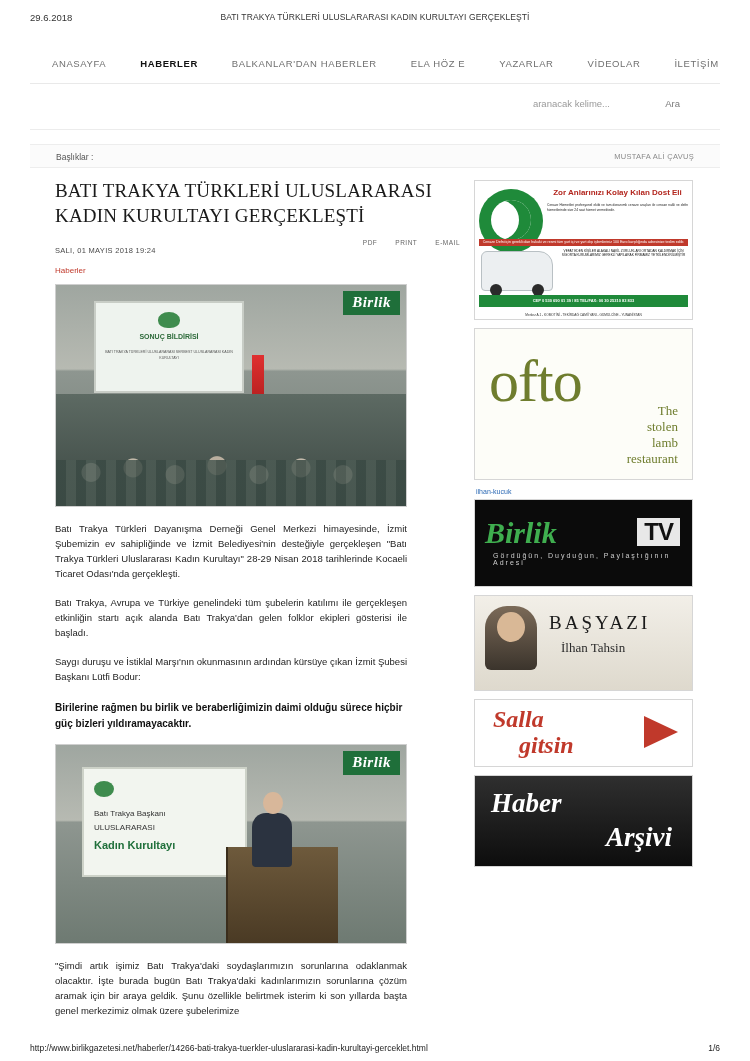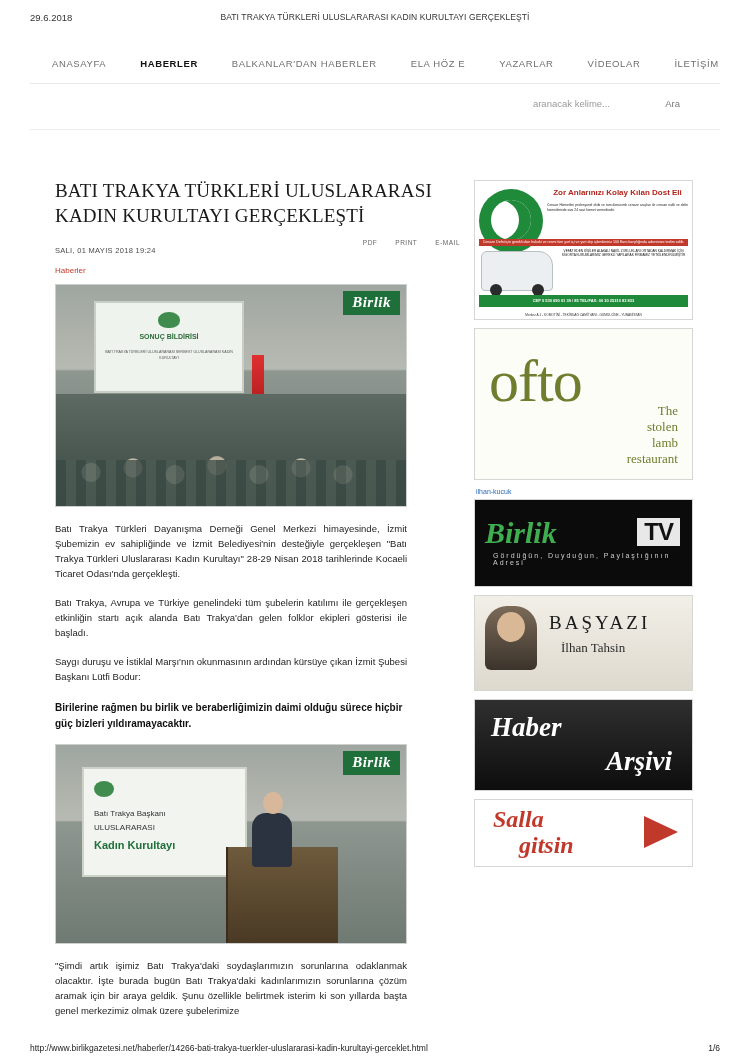--- a/index.html
+++ b/index.html
@@ -430,20 +430,24 @@
       <span class="item">YAZARLAR</span>
       <span class="item">VİDEOLAR</span>
       <span class="item">İLETİŞİM</span>
     </div>
 
     <div class="searchrow">
       <span class="sbox">aranacak kelime...</span>
       <span class="sbtn">Ara</span>
     </div>
 
+    <div class="headbar">
+      <span class="lbl">Başlıklar :</span>
+      <span class="tick">MUSTAFA ALİ ÇAVUŞ</span>
+    </div>
   </div>
 
   <div class="content">
 
     <h1 class="article-title">BATI TRAKYA TÜRKLERİ ULUSLARARASI KADIN KURULTAYI GERÇEKLEŞTİ</h1>
 
     <div class="meta-row">
       <span class="stamp">SALI, 01 MAYIS 2018 19:24</span>
       <span class="tools">
         <span>PDF</span>
@@ -520,29 +524,29 @@
       <div class="tv">TV</div>
       <div class="slogan">Gördüğün, Duyduğun, Paylaştığının Adresi</div>
     </div>
 
     <div class="ad ad-basyazi">
       <div class="face"></div>
       <div class="t1">BAŞYAZI</div>
       <div class="t2">İlhan Tahsin</div>
     </div>
 
-    <div class="ad ad-haber">
-      <div class="h1">Haber</div>
-      <div class="h2">Arşivi</div>
-    </div>
-
     <div class="ad ad-salla">
       <div class="s1">Salla</div>
       <div class="s2">gitsin</div>
       <div class="horn"></div>
+    </div>
+
+    <div class="ad ad-haber">
+      <div class="h1">Haber</div>
+      <div class="h2">Arşivi</div>
     </div>
   </div>
 
   <div class="footer">
     <span class="url">http://www.birlikgazetesi.net/haberler/14266-bati-trakya-tuerkler-uluslararasi-kadin-kurultayi-gerceklet.html</span>
     <span class="pg">1/6</span>
   </div>
 </div>
 
 </body></html>

